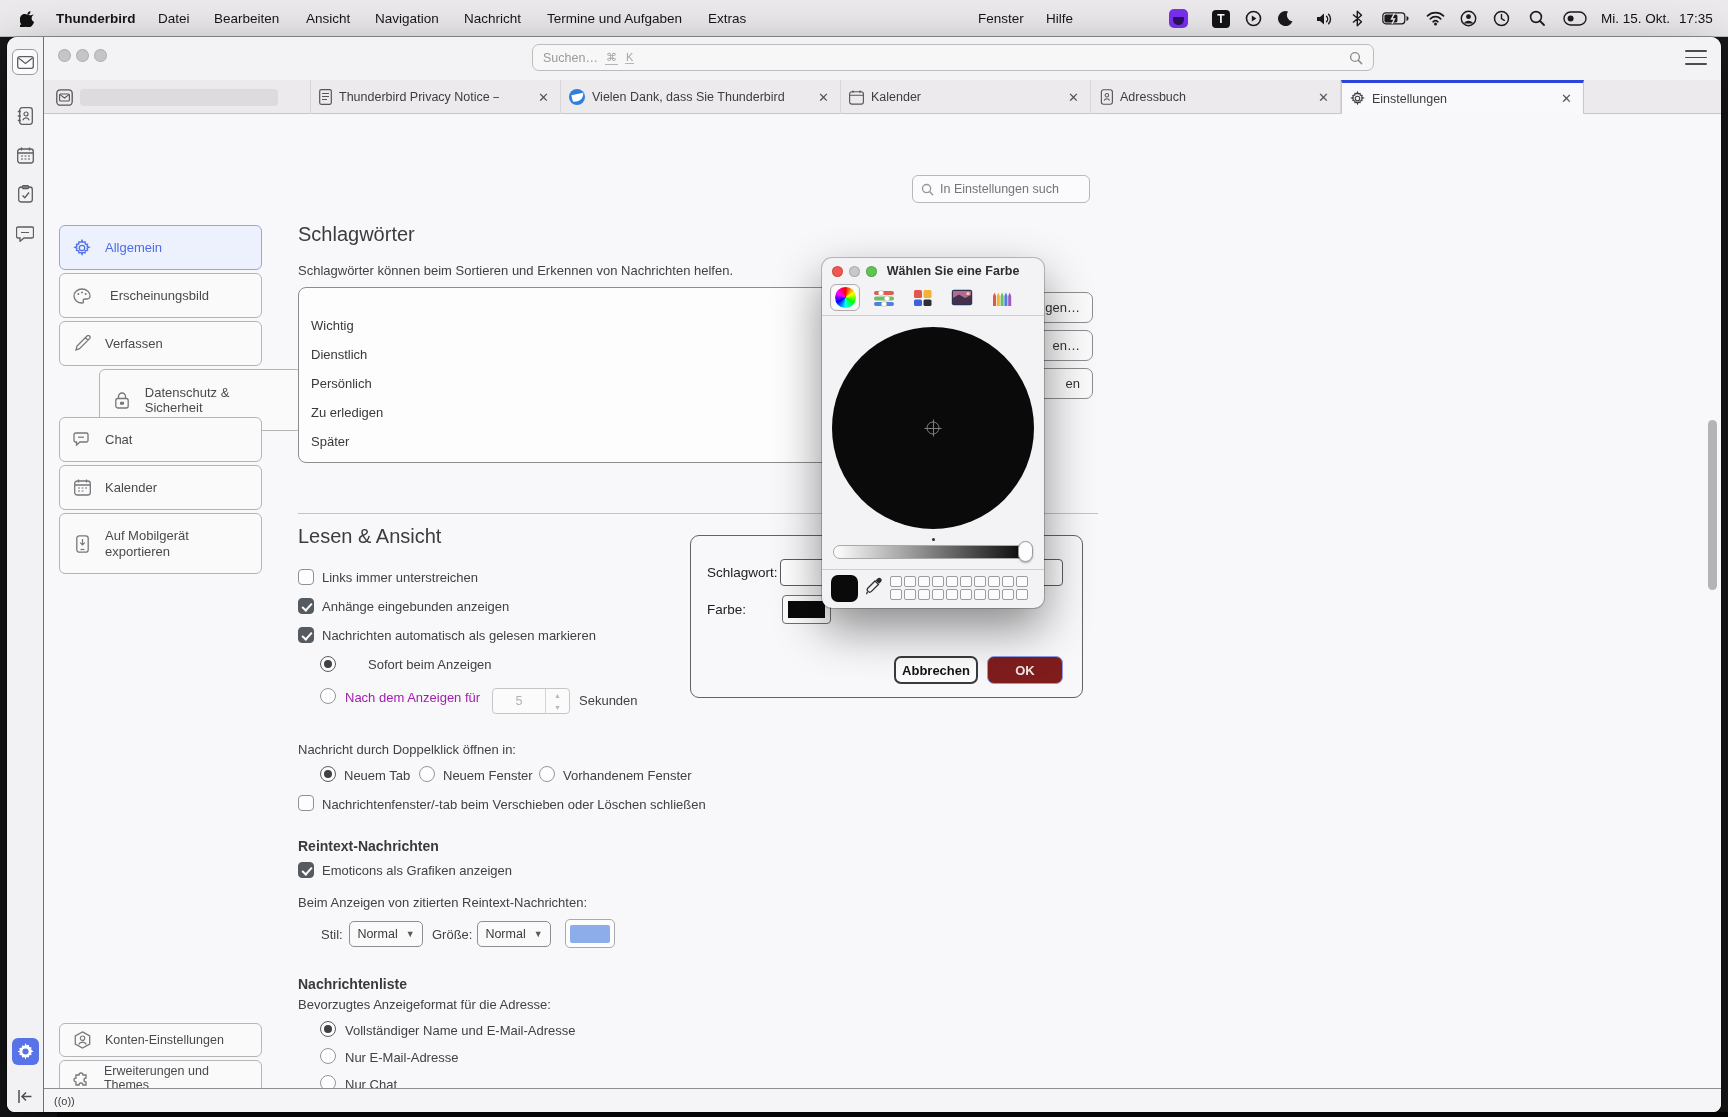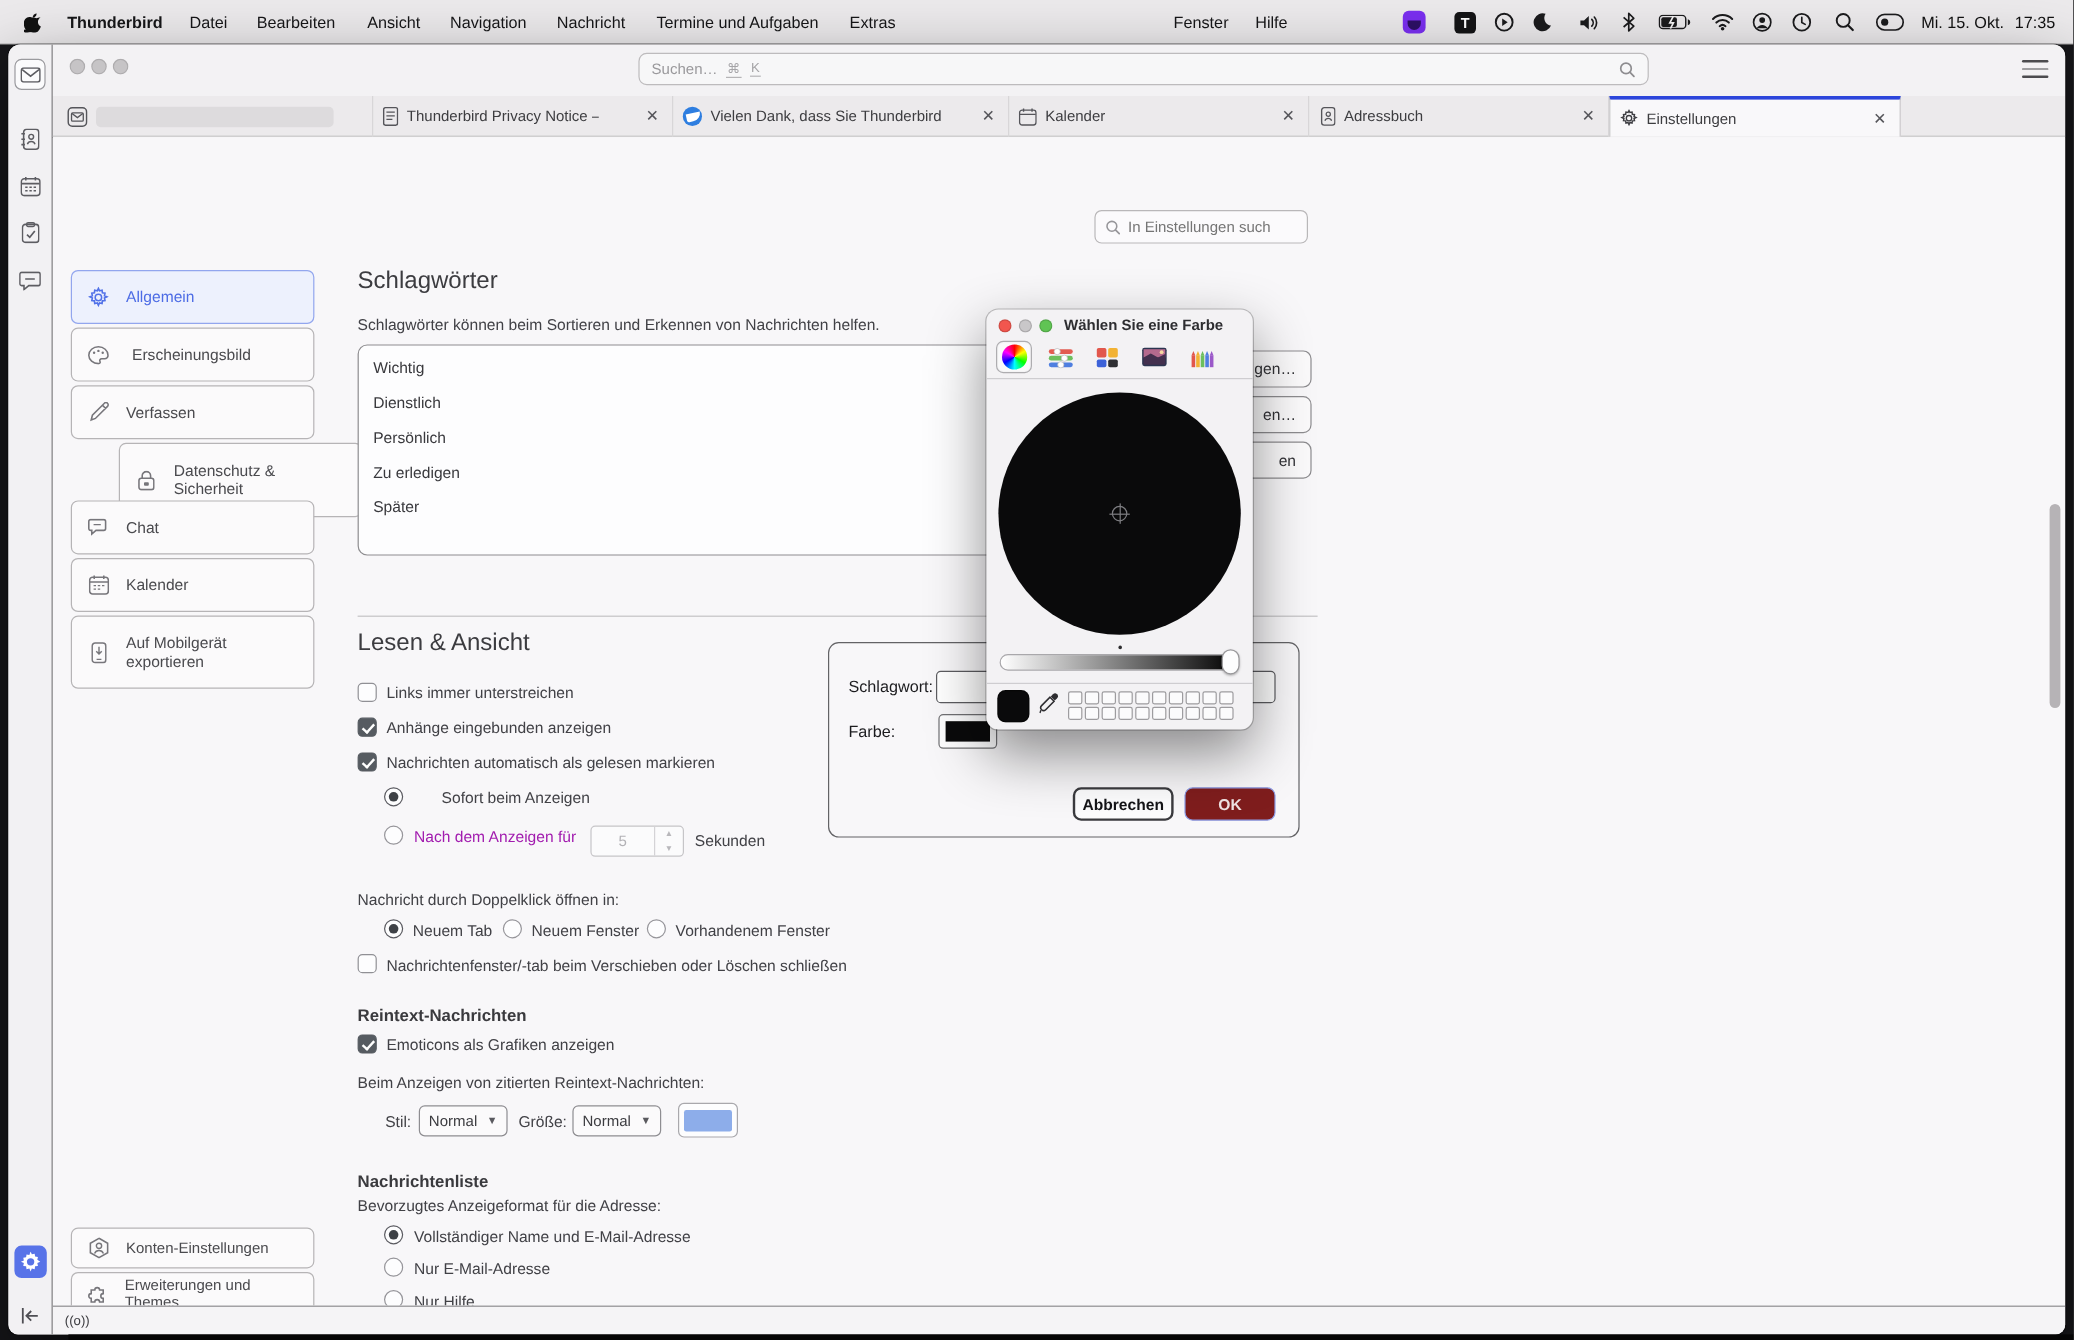--- a/index.html
+++ b/index.html
@@ -77,21 +77,21 @@
 
   
   .set-search { position:absolute; left:868px; top:60px; width:178px; height:28px; background:#fbfafc;
                 border:1px solid #b9b7b9; border-radius:6px; display:flex; align-items:center;
                 padding:0 8px; gap:6px; color:#9b9a9e; font-size:12.5px; }
   .set-search input { border:0; outline:0; background:transparent; width:100%; font-size:12.5px;
                       color:#6f6e72; font-family:inherit; }
 
   
   .taglist { position:absolute; left:254px; top:172px; width:686px; height:176px; background:#fdfdfe;
-             border:1px solid #8d8c8f; border-radius:8px; padding:4px 0; }
+             border:1px solid #8d8c8f; border-radius:8px; padding:23px 0; }
   .tagrow { height:29px; display:flex; align-items:center; padding:0 12px; font-size:13px; color:#39393d; }
   .stubbtn { position:absolute; width:84px; height:31px; background:#fbfafb; border:1px solid #8d8c8f;
              border-radius:7px; display:flex; align-items:center; justify-content:flex-end;
              padding-right:12px; font-size:13px; color:#323236; }
 
   .divider { position:absolute; left:254px; top:398px; width:800px; height:1px; background:#c4c2c5; }
 
   
   .cb { position:absolute; width:16px; height:16px; border:1px solid #909095; border-radius:4px; background:#fdfdfe; }
   .cb.on { background:#565b61; border-color:#565b61; }
@@ -567,21 +567,21 @@
       </div>
 
       <div class="subh" style="left:254px;top:861px;">Nachrichtenliste</div>
       <div class="txt" style="left:254px;top:882px;">Bevorzugtes Anzeigeformat für die Adresse:</div>
 
       <span class="rd on" style="left:276px;top:906px;"></span>
       <div class="txt" style="left:301px;top:908px;">Vollständiger Name und E-Mail-Adresse</div>
       <span class="rd" style="left:276px;top:933px;"></span>
       <div class="txt" style="left:301px;top:935px;">Nur E-Mail-Adresse</div>
       <span class="rd" style="left:276px;top:960px;"></span>
-      <div class="txt" style="left:301px;top:962px;">Nur Hilfe</div>
+      <div class="txt" style="left:301px;top:962px;">Nur Chat</div>
 
       <div class="scrollthumb" style="top:305px;height:170px;"></div>
     </div>
 
     <div class="statusbar">
       <span>((o))</span>
     </div>
   </div>
 
   <div class="tagdialog">

